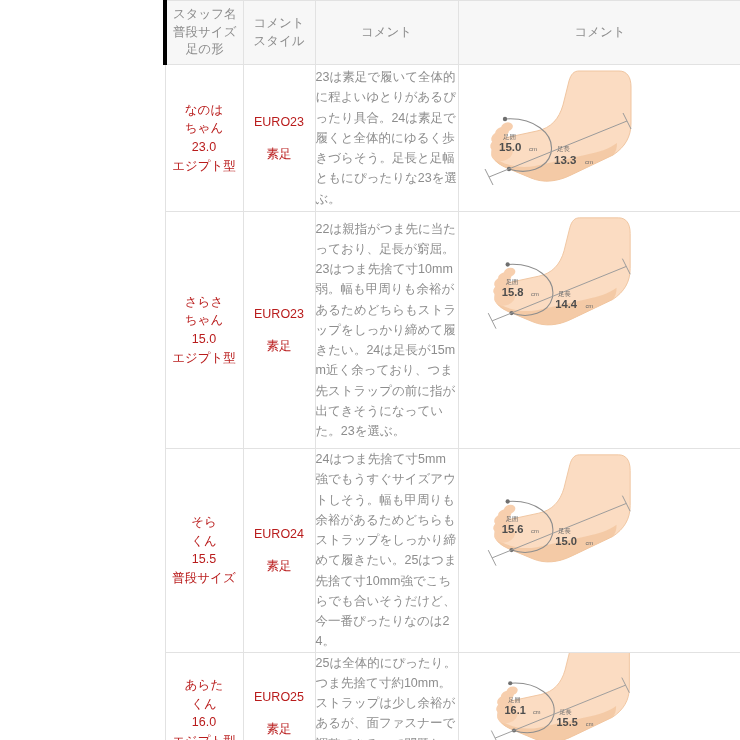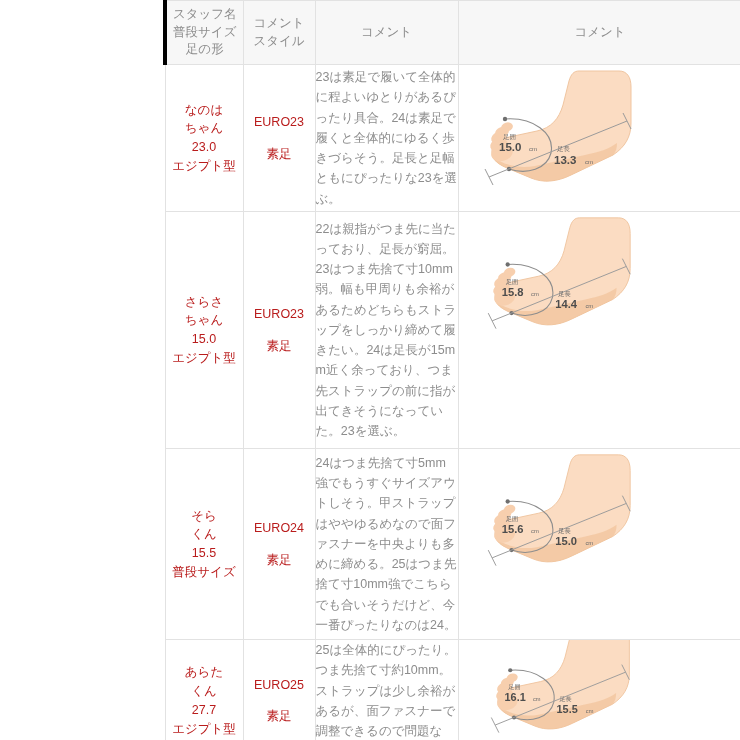--- a/index.html
+++ b/index.html
@@ -242,21 +242,21 @@
             <div>普段サイズ</div>
           </div>
         </td>
         <td class="cell-size">
           <div>
             <div>EURO24</div>
             <div class="size-gap"></div>
             <div>素足</div>
           </div>
         </td>
-        <td class="cell-comment">24はつま先捨て寸5mm強でもうすぐサイズアウトしそう。甲ストラップはややゆるめなので面ファスナーを中央よりも多めに締める。25はつま先捨て寸10mm強でこちらでも合いそうだけど、今一番ぴったりなのは24。</td>
+        <td class="cell-comment">24はつま先捨て寸5mm強でもうすぐサイズアウトしそう。幅も甲周りも余裕があるためどちらもストラップをしっかり締めて履きたい。25はつま先捨て寸10mm強でこちらでも合いそうだけど、今一番ぴったりなのは24。</td>
         <td class="cell-data">
           <div class="foot-wrap">
             <svg class="foot-svg" width="284" height="140" viewBox="0 0 284 144">
               <g>
                 <path d="M120 6 L160 6 C168 6 172 12 172 22 L172 58 C172 72 166 82 154 90 L112 110 C98 117 84 118 72 113 L48 103 C36 98 32 92 33 85 C34 78 40 74 50 72 L78 66 C92 63 100 54 104 40 L110 16 C112 9 115 6 120 6 Z" fill="#fbdcc2" stroke="#f0c5a0" stroke-width="1"></path>
                 <path d="M154 90 L112 110 C98 117 84 118 72 113 L48 103 C40 100 35 96 33 91 C42 99 58 104 76 101 L126 90 C140 87 150 84 158 78 C158 83 157 87 154 90 Z" fill="#f2c49c" opacity="0.75"></path>
                 <ellipse cx="43" cy="88" rx="11" ry="8" fill="#f7cfae" transform="rotate(-18 43 88)"></ellipse>
                 <ellipse cx="40" cy="80" rx="9" ry="6.5" fill="#f7cfae" transform="rotate(-18 40 80)"></ellipse>
                 <ellipse cx="40" cy="73" rx="8" ry="6" fill="#f7cfae" transform="rotate(-18 40 73)"></ellipse>
                 <ellipse cx="43" cy="67" rx="7" ry="5" fill="#f7cfae" transform="rotate(-18 43 67)"></ellipse>
@@ -281,21 +281,21 @@
             </svg>
           </div>
         </td>
       </tr>
 
       <tr class="row-4">
         <td class="cell-name">
           <div>
             <div>あらた</div>
             <div>くん</div>
-            <div>27.7</div>
+            <div>16.0</div>
             <div>エジプト型</div>
           </div>
         </td>
         <td class="cell-size">
           <div>
             <div>EURO25</div>
             <div class="size-gap"></div>
             <div>素足</div>
           </div>
         </td>

